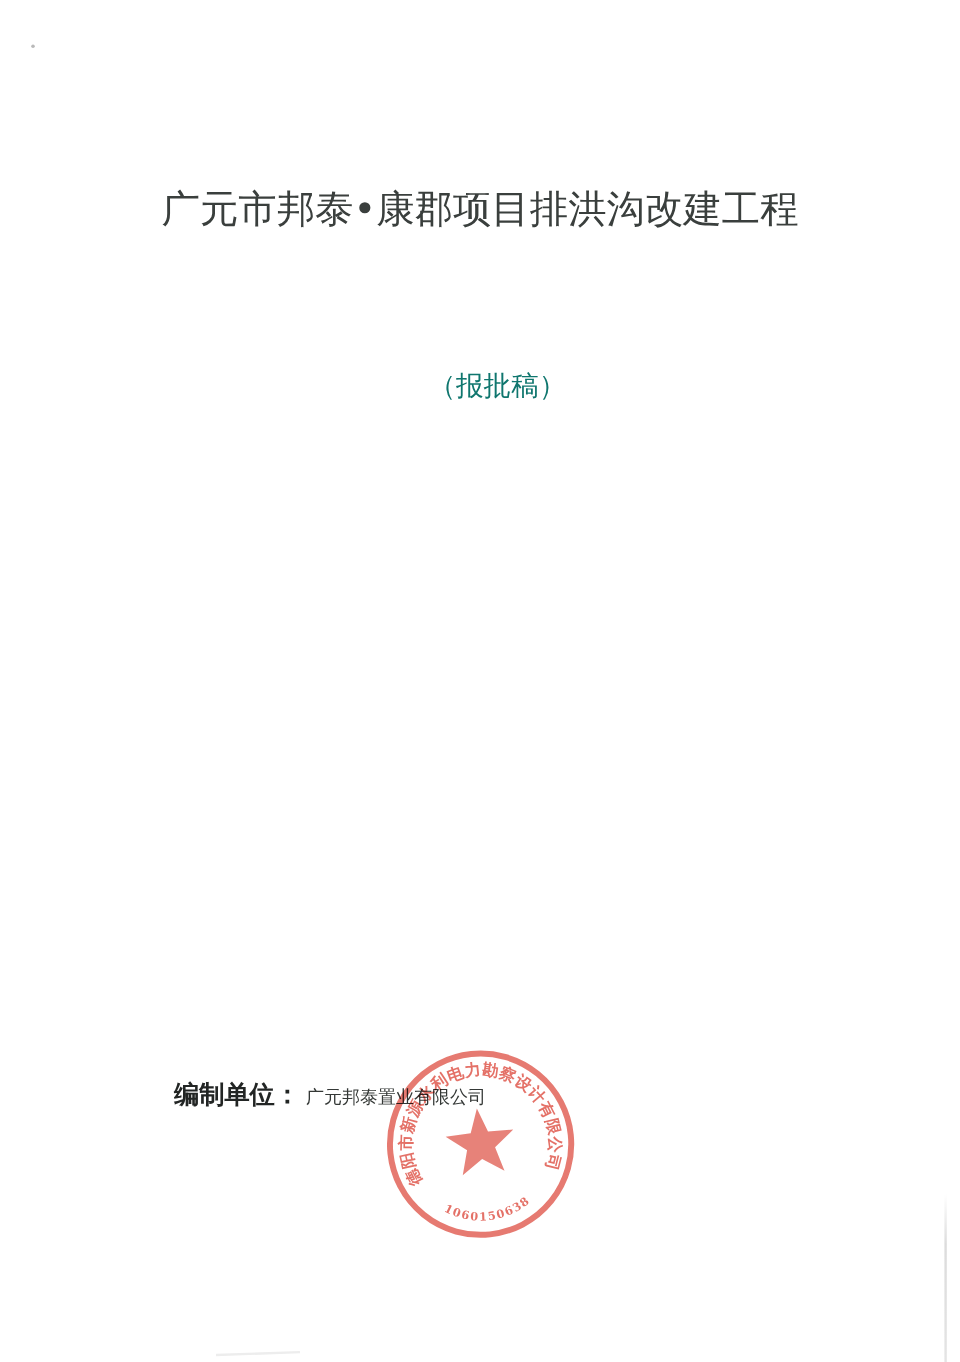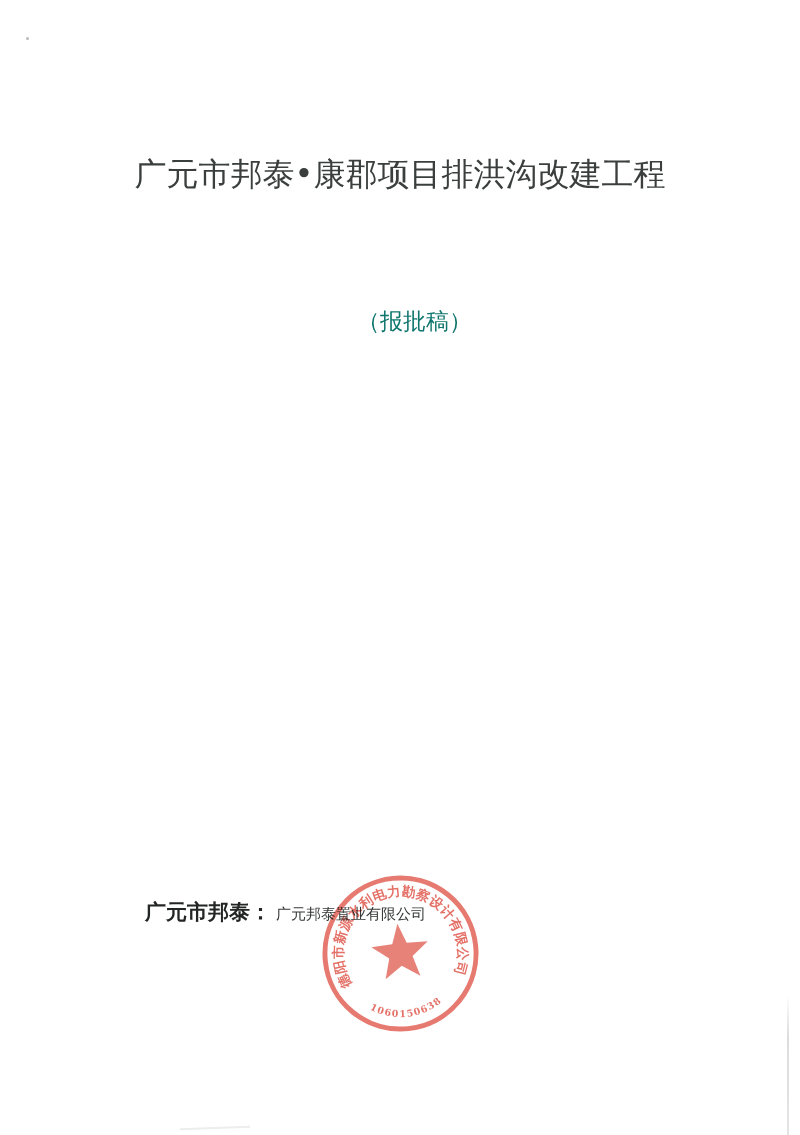--- a/index.html
+++ b/index.html
@@ -105,21 +105,21 @@
 <body>
 
 <div class="page">
 
   <div class="title-line1">广元市邦泰•康郡项目排洪沟改建工程</div>
 
 
   <div class="subtitle">（报批稿）</div>
 
   <div class="info-row row1">
-    <span class="info-label">广元市邦泰：</span><span class="info-value">广元邦泰置业有限公司</span>
+    <span class="info-label">编制单位：</span><span class="info-value">广元邦泰置业有限公司</span>
   </div>
 
 
 
   <svg class="seal" viewBox="0 0 164 164">
     <circle cx="82" cy="82" r="76" fill="none" stroke="#dd4c40" stroke-width="5" opacity="0.85"></circle>
     <polygon fill="#dd4c40" opacity="0.8" points="82,52 89.3,71.97 110.5,72.7 93.8,85.8 99.6,106.3 82,94.4 64.4,106.3 70.2,85.8 53.5,72.7 74.7,71.97"></polygon>
     <defs>
       <path id="sealTopArc" d="M 30.3 108.3 A 58 58 0 1 1 133.7 108.3" fill="none"></path>
       <path id="sealBottomArc" d="M 48.1 136.3 A 64 64 0 0 0 115.9 136.3" fill="none"></path>

